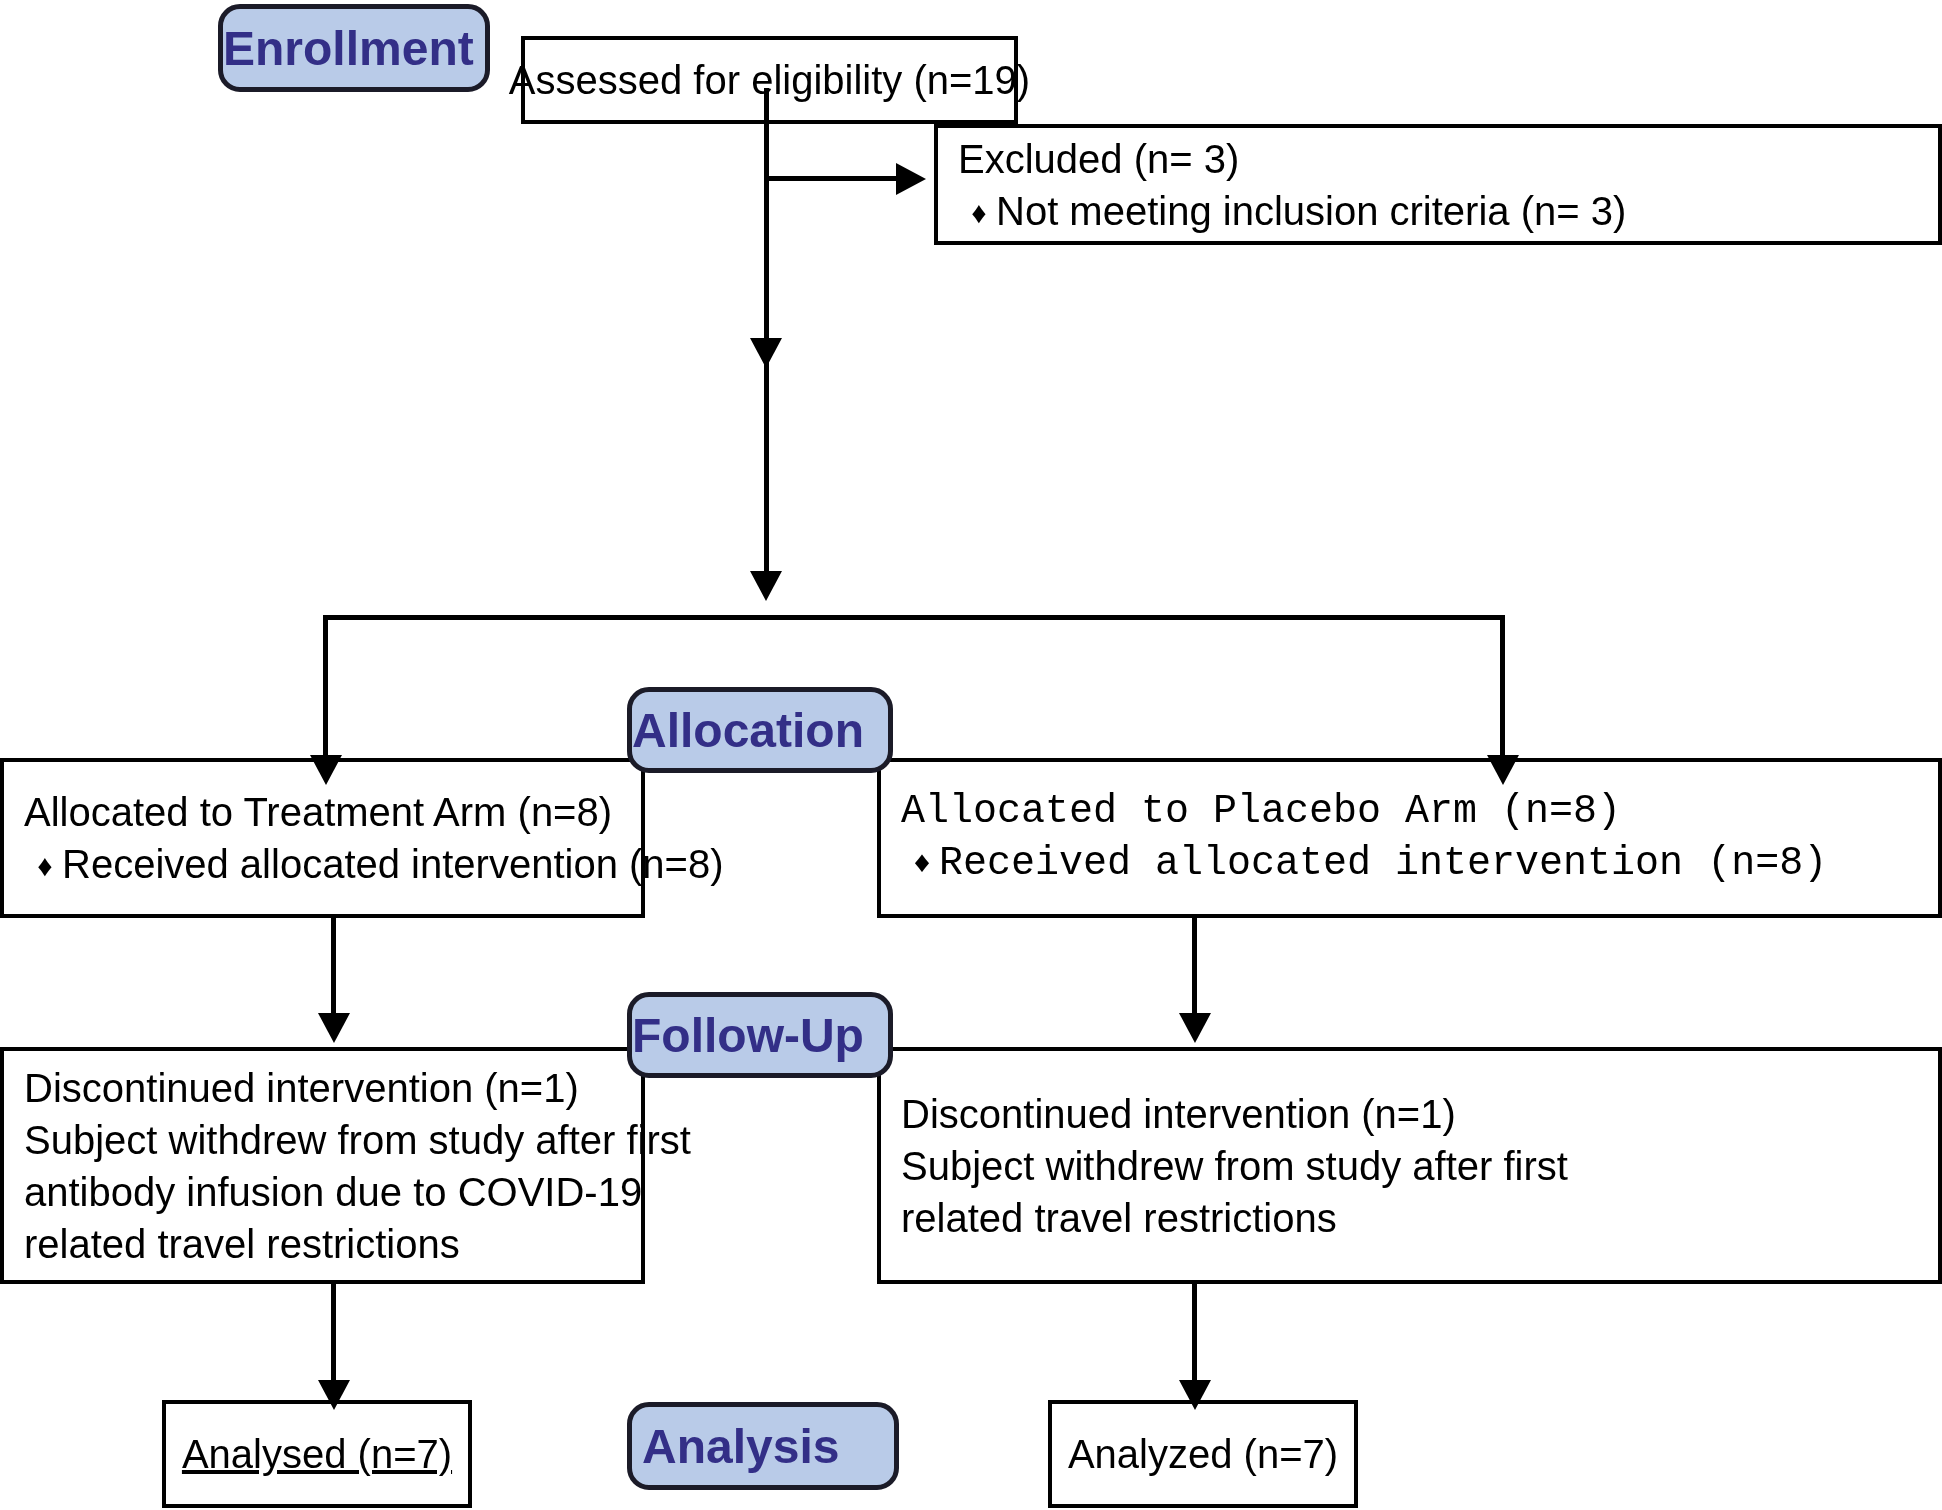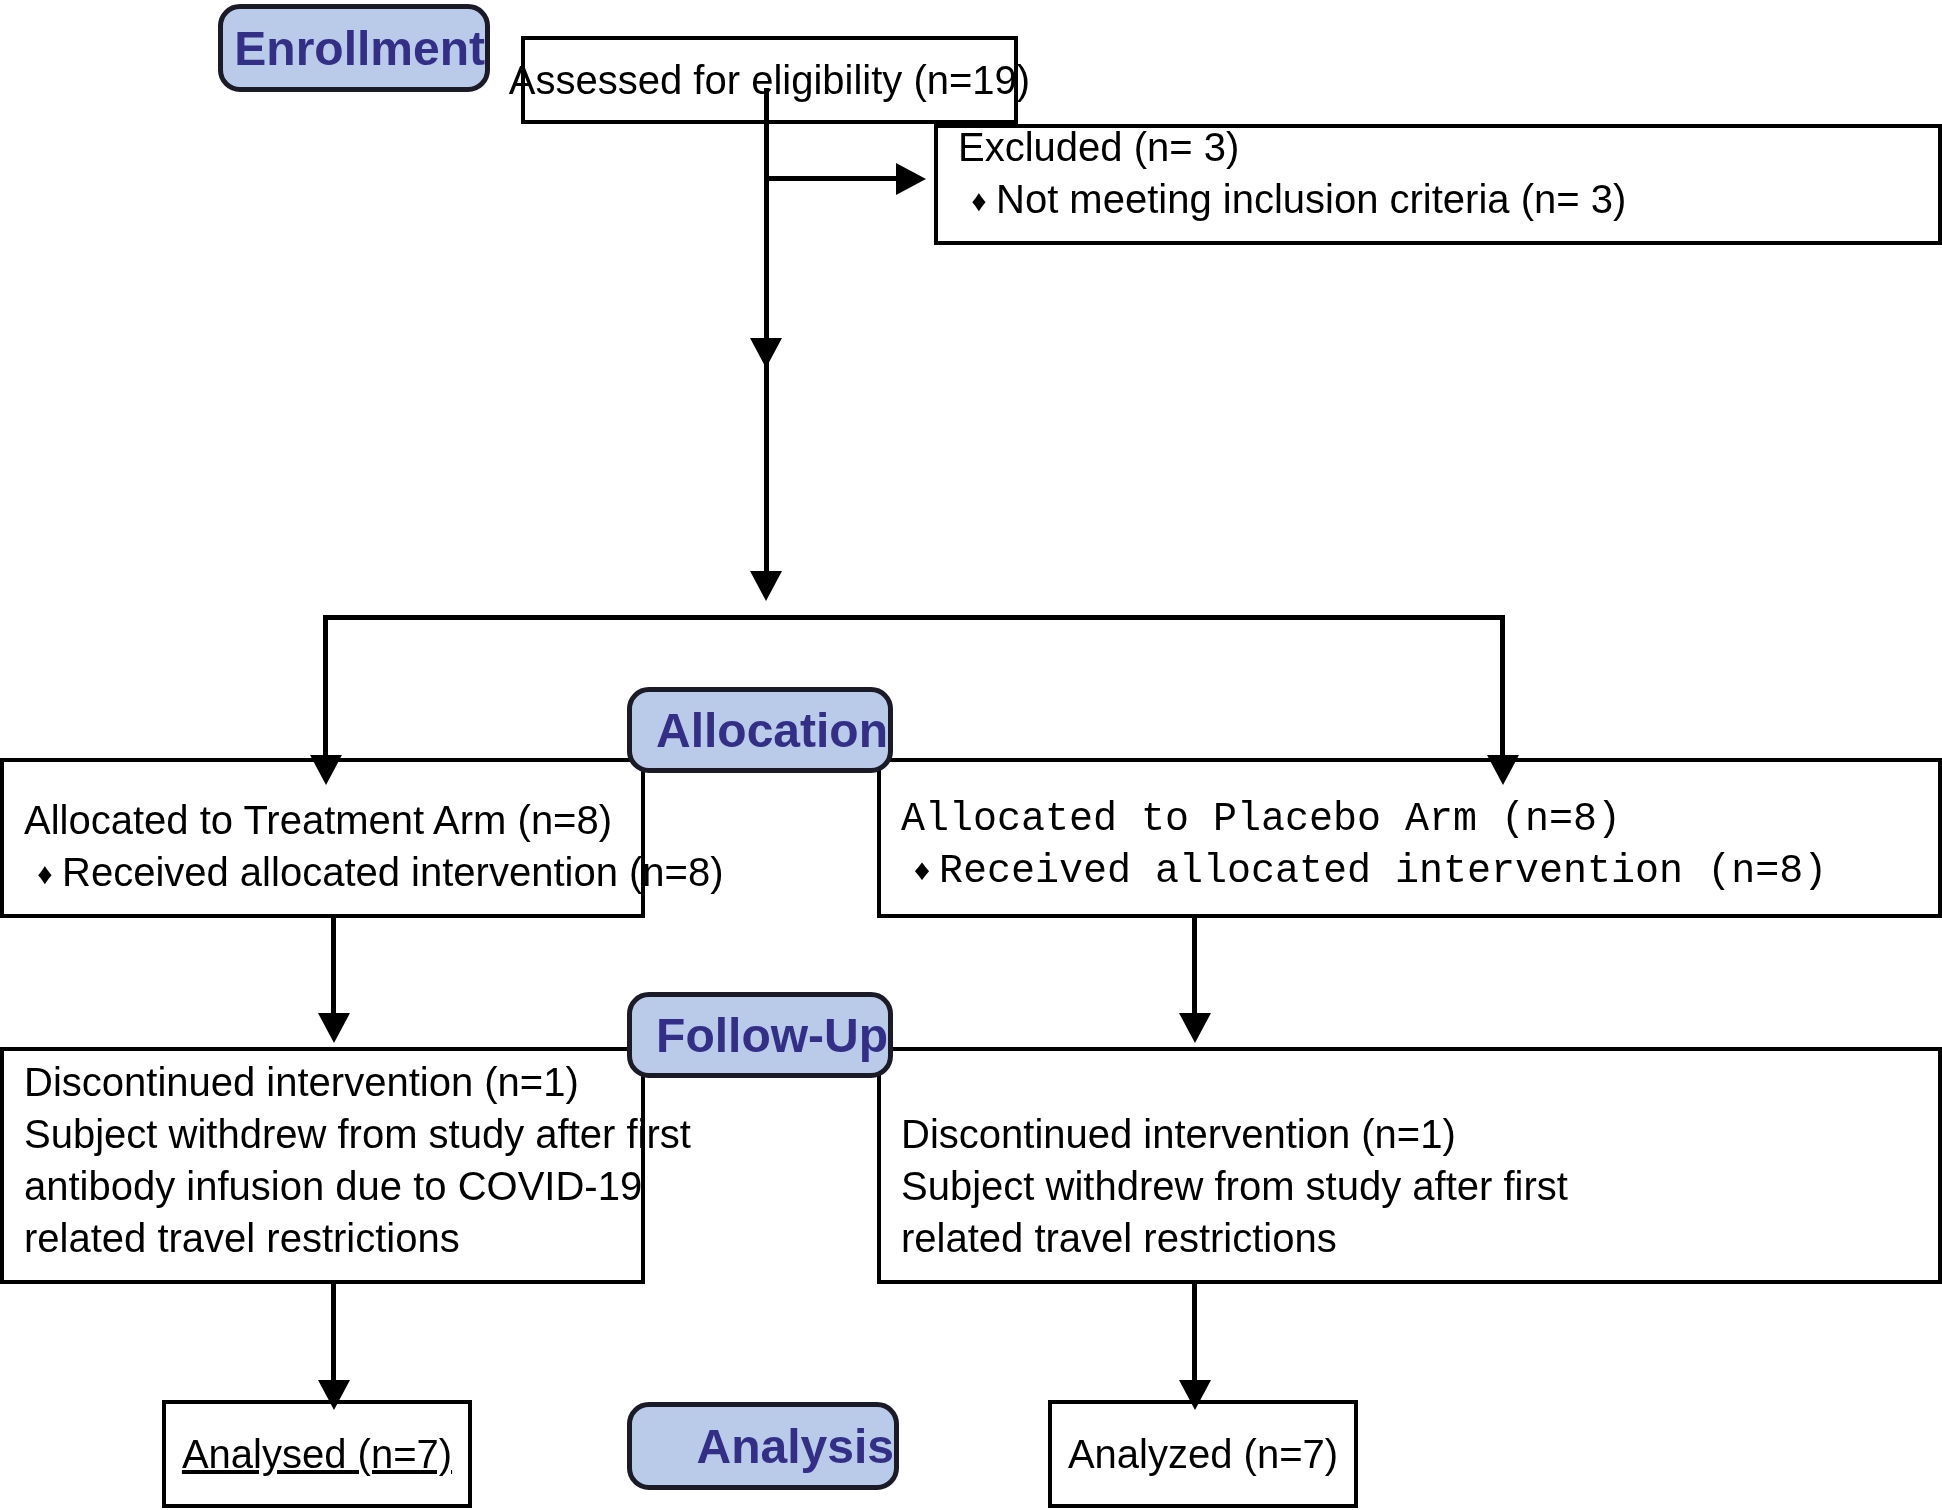--- a/index.html
+++ b/index.html
@@ -35,21 +35,21 @@
   }
   .box.center {
     display: flex;
     align-items: center;
     justify-content: center;
     text-align: center;
   }
   .box.vcenter {
     display: flex;
     flex-direction: column;
-    justify-content: flex-end;
+    justify-content: center;
   }
   .bullet {
     display: inline-block;
     width: 34px;
     text-align: center;
     font-size: 30px;
     vertical-align: 2px;
   }
   .indent {
     padding-left: 4px;
@@ -60,21 +60,21 @@
     position: absolute;
     box-sizing: border-box;
     background: #b9cbe8;
     border: 5px solid #1b1b28;
     border-radius: 22px;
     color: #332f87;
     font-weight: bold;
     font-size: 48px;
     display: flex;
     align-items: center;
-    justify-content: flex-end;
+    justify-content: flex-start;
     text-align: center;
     z-index: 5;
   }
 
   
   .conn {
     position: absolute;
     background: #000000;
     z-index: 1;
   }

